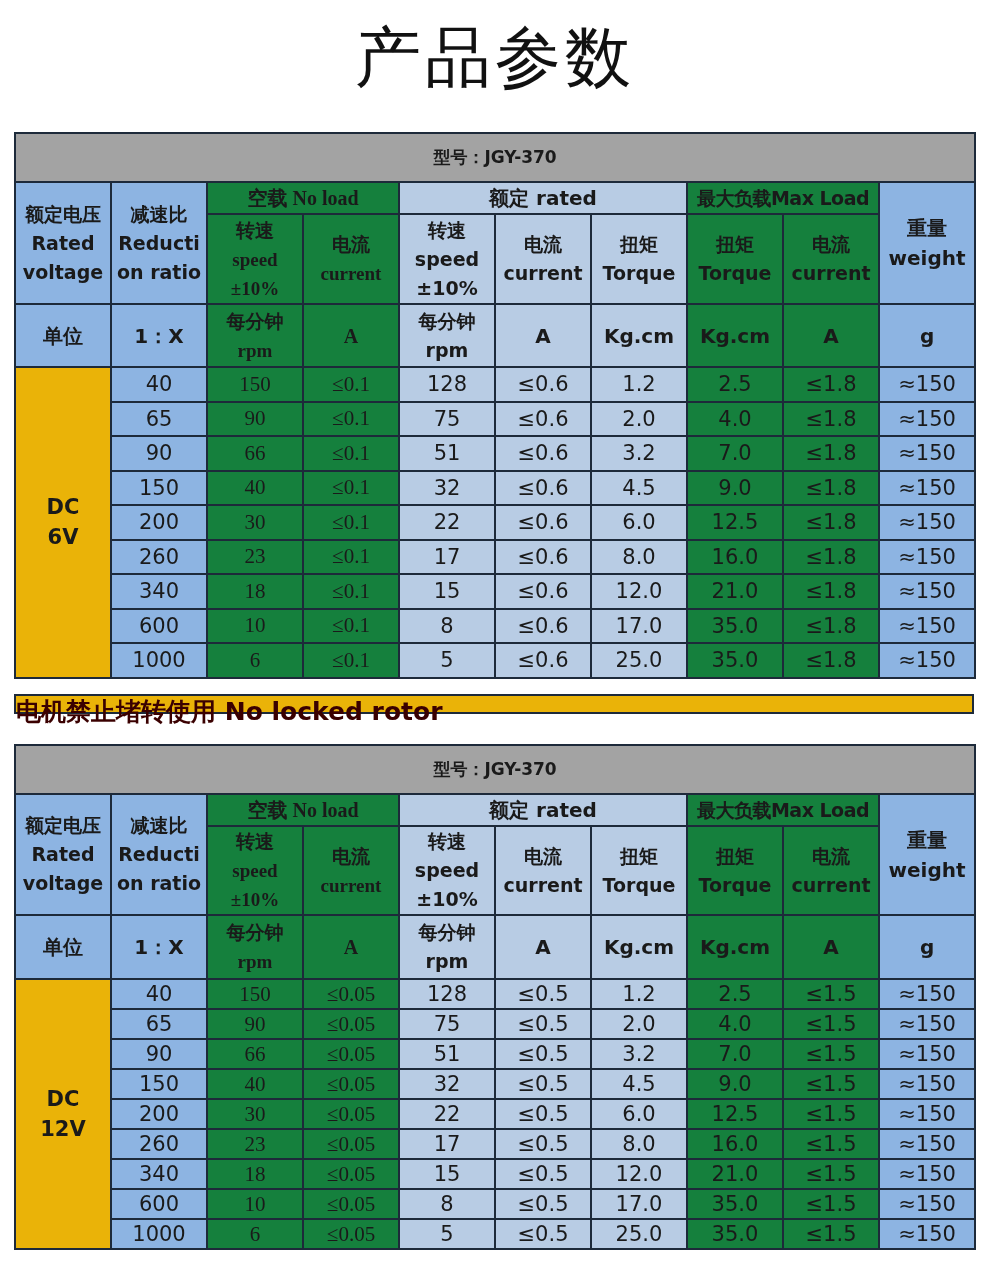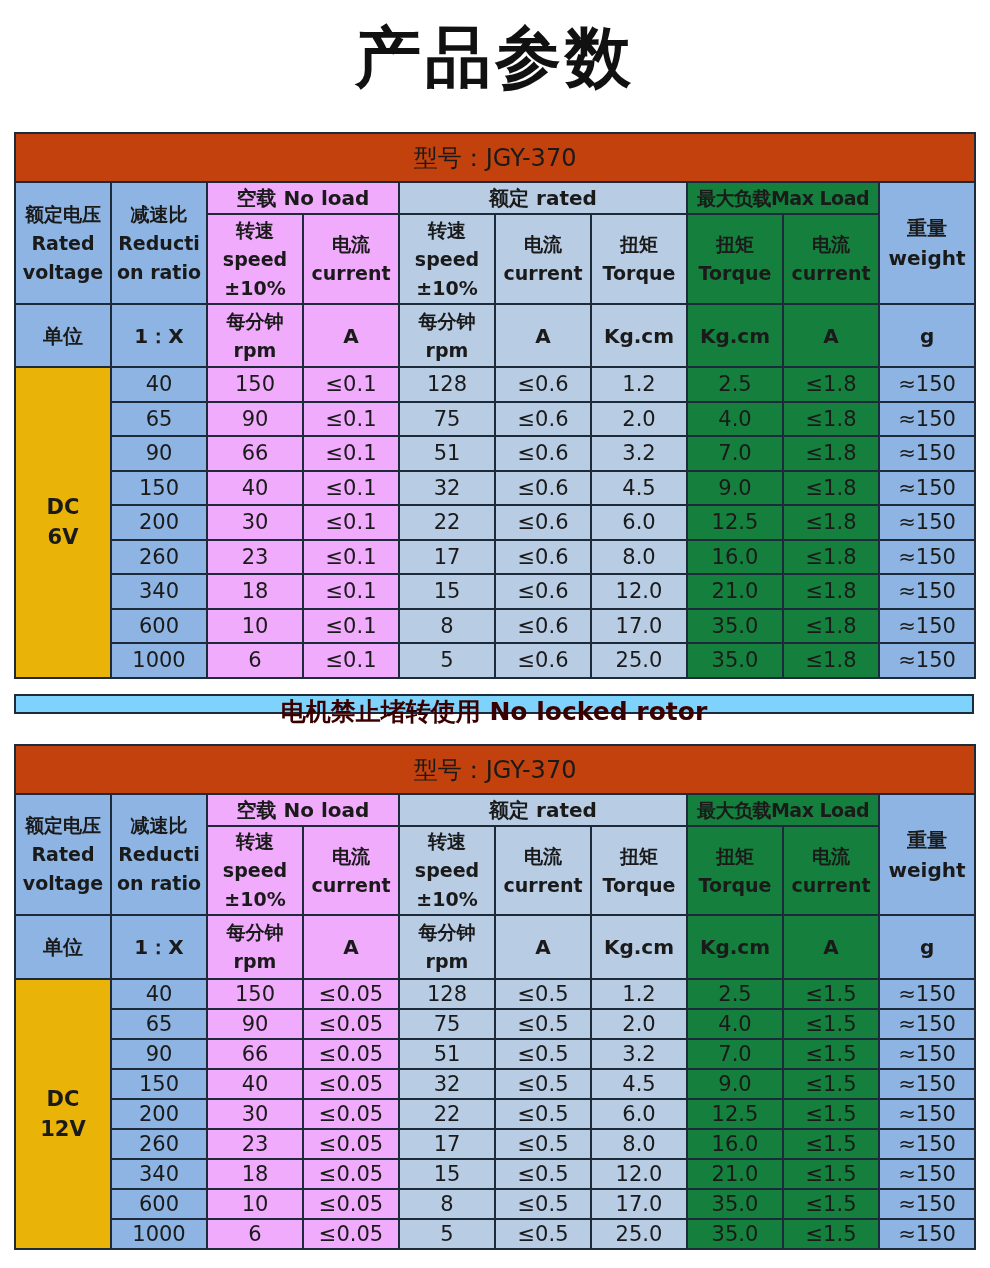--- a/index.html
+++ b/index.html
@@ -1,39 +1,39 @@
 <!DOCTYPE html>
 <html><head>
 <meta charset="utf-8">
 <style>
   html, body { margin: 0; padding: 0; background: #ffffff; }
   body { width: 990px; height: 1268px; position: relative; overflow: hidden;
          font-family: "DejaVu Sans", "Liberation Sans", sans-serif; color: #1a1a1a; }
   .page-title { position: absolute; left: 0; top: 8px; width: 990px; text-align: center;
-                font-size: 66px; font-weight: bold; letter-spacing: 4px; color: #111; line-height: 100px; }
+                font-size: 66px; font-weight: normal; letter-spacing: 4px; color: #111; line-height: 100px; }
   .spec-table { position: absolute; left: 14px; width: 960px; border-collapse: collapse;
                 table-layout: fixed; }
   .spec-table td { border: 2px solid #1d2a3a; text-align: center; vertical-align: middle;
                    padding: 0; overflow: hidden; }
   .t1 { top: 132px; }
   .t2 { top: 744px; }
-  .title-cell { background: #c2410c; font-weight: normal; font-size: 24px; }
+  .title-cell { background: #a3a3a3; font-weight: bold; font-size: 17px; }
   .hdr { font-weight: bold; font-size: 20px; line-height: 30px; }
   .hdr-sm { font-weight: bold; font-size: 19px; line-height: 29px; }
   .c-blue { background: #8db4e2; }
   .c-lblue { background: #b8cce4; }
-  .c-cream { background: #f0abfc; }
+  .c-cream { background: #15803d; font-family: Liberation Serif, serif; }
   .c-pink { background: #15803d; }
   .data td { font-size: 21px; }
   .t1 .data td { height: 32.5px; }
   .t2 .data td { height: 28px; }
   .volt { font-weight: bold; font-size: 21px; line-height: 30px; background: #eab308; }
   .banner { position: absolute; left: 14px; top: 694px; width: 960px; height: 20px;
-            background: #7dd3fc; border: 2px solid #1d2a3a; box-sizing: border-box;
-            text-align: center; font-weight: bold; font-size: 25px; line-height: 32px; color: #3a0000; }
+            background: #eab308; border: 2px solid #1d2a3a; box-sizing: border-box;
+            text-align: left; font-weight: bold; font-size: 25px; line-height: 32px; color: #3a0000; }
   .line { display: block; }
 </style>
 </head>
 <body>
 
 <div class="page-title">产品参数</div>
 
 <table class="spec-table t1">
     <colgroup>
       <col style="width:96px">

